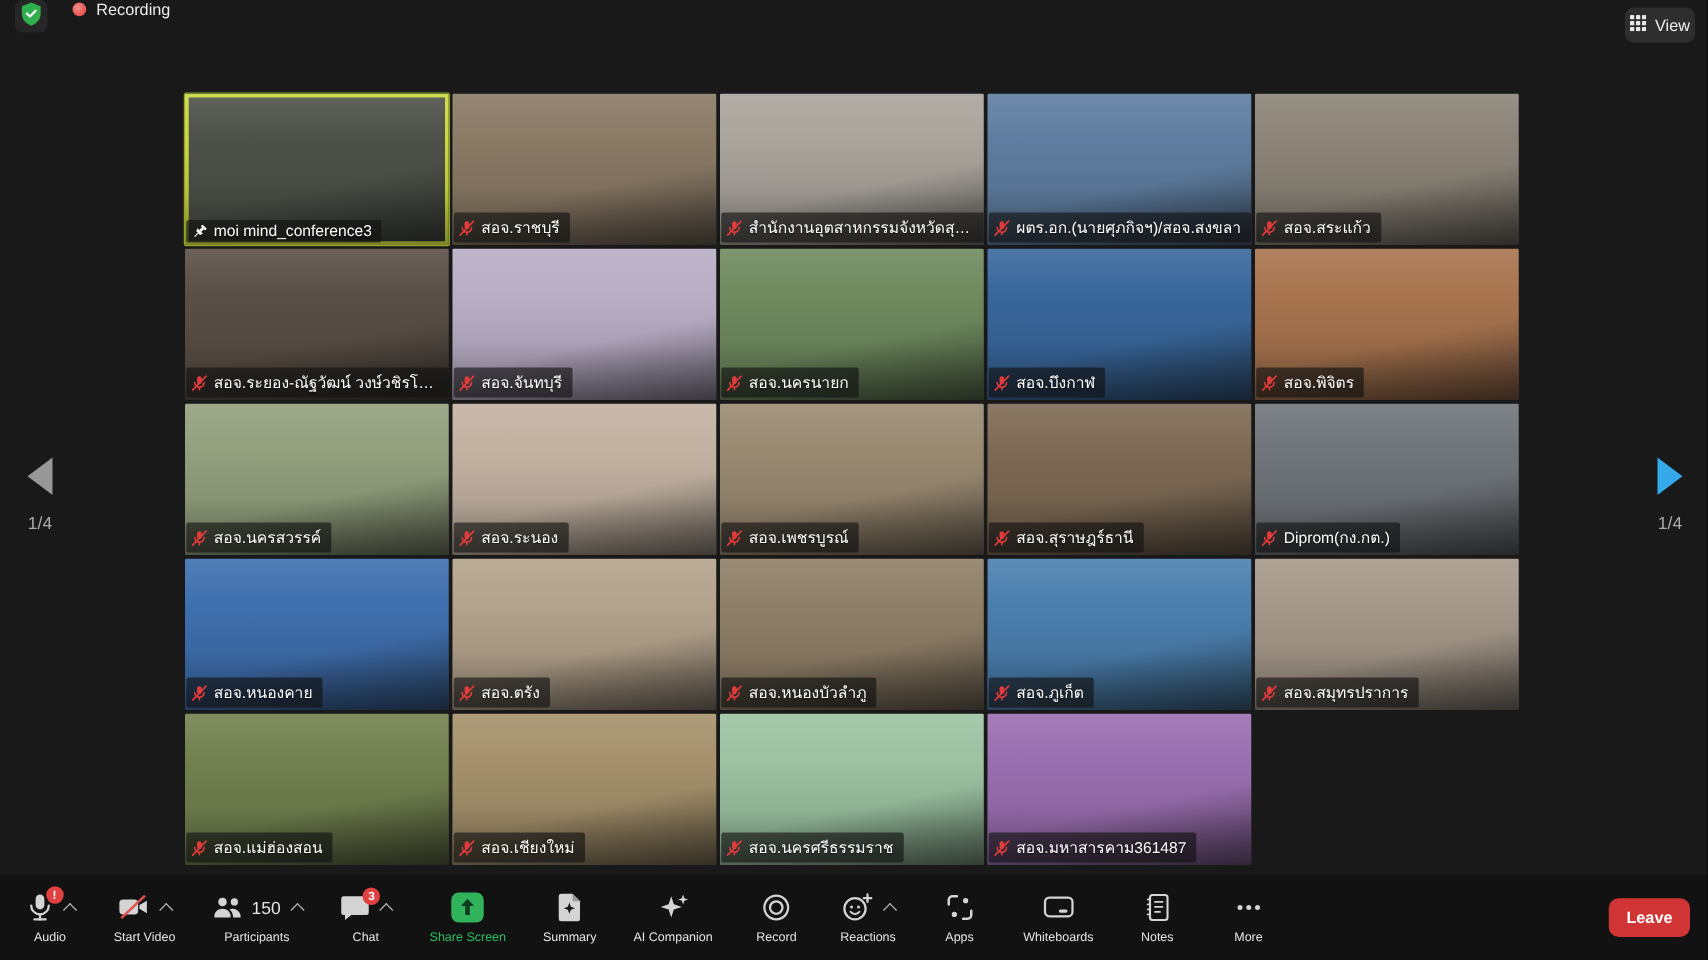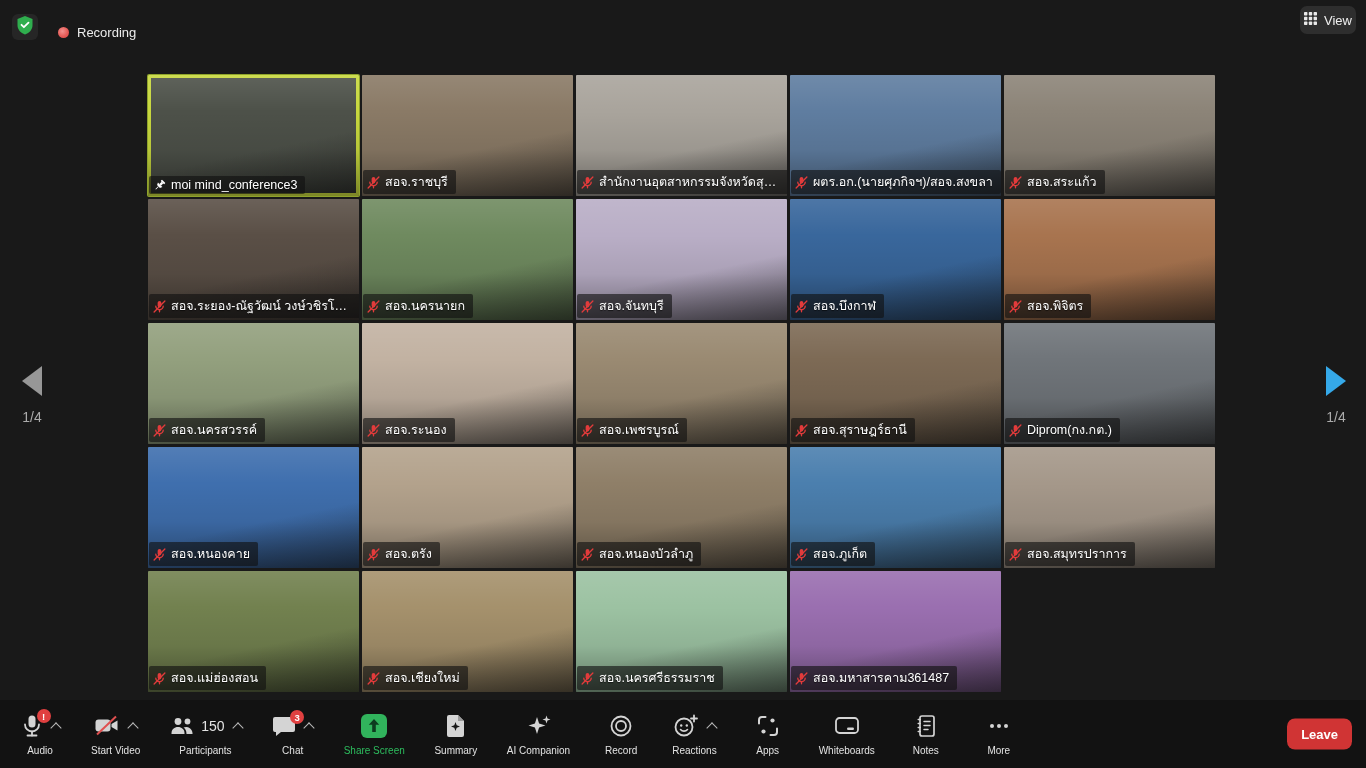--- a/index.html
+++ b/index.html
@@ -1,20 +1,20 @@
 <!DOCTYPE html>
 <html><head>
 <meta charset="utf-8">
 <style>
   html,body{margin:0;padding:0;background:#000;}
   .screen{position:relative;width:1366px;height:768px;background:#191919;overflow:hidden;
           font-family:"Liberation Sans",sans-serif;-webkit-font-smoothing:antialiased;}
 
   
-  .top-bar{position:absolute;top:0;left:0;right:0;height:40px;display:flex;align-items:flex-end;}
+  .top-bar{position:absolute;top:0;left:0;right:0;height:40px;display:flex;align-items:flex-start;}
   .shield-wrap{margin-left:12px;width:26px;height:26px;background:#262626;border-radius:6px;
                display:flex;align-items:center;justify-content:center;cursor:pointer;}
   .recording{display:flex;align-items:center;gap:8px;margin-left:20px;cursor:pointer;}
   .rec-dot{width:11px;height:11px;border-radius:50%;
            background:radial-gradient(circle at 40% 38%,#f3928f 0%,#e65c58 55%,#d94341 100%);}
   .rec-label{font-size:13px;color:#ececec;}
   .view-btn{position:absolute;right:10px;top:6px;height:28px;background:#2e2e2e;border:none;
             border-radius:7px;color:#efefef;font-size:13px;display:flex;align-items:center;
             gap:7px;padding:0 4px;cursor:pointer;font-family:inherit;}
 
@@ -191,48 +191,48 @@
                 <rect x="5" y="1" width="4" height="7" rx="2" fill="#e23b3b" stroke="none"></rect>
                 <path d="M3 6.5a4 4 0 0 0 8 0"></path>
                 <path d="M7 10.5v2.2"></path>
                 <path d="M1.2 13L12.8 1"></path>
               </g>
             </svg>
           </span>
           <span class="tile-name">สอจ.ระยอง-ณัฐวัฒน์ วงษ์วชิรโชติ-...</span>
         </div>
       </div>
+      <div class="tile" style="background: linear-gradient(168deg, rgb(185, 174, 198) 0%, rgb(185, 174, 198) 60%, rgba(0, 0, 0, 0.35) 135%);">
+        <div class="tile-label">
+          <span class="tile-icon">
+            <svg width="13" height="13" viewBox="0 0 14 14">
+              <g fill="none" stroke="#e23b3b" stroke-width="1.4" stroke-linecap="round">
+                <rect x="5" y="1" width="4" height="7" rx="2" fill="#e23b3b" stroke="none"></rect>
+                <path d="M3 6.5a4 4 0 0 0 8 0"></path>
+                <path d="M7 10.5v2.2"></path>
+                <path d="M1.2 13L12.8 1"></path>
+              </g>
+            </svg>
+          </span>
+          <span class="tile-name">สอจ.จันทบุรี</span>
+        </div>
+      </div>
       <div class="tile" style="background: linear-gradient(168deg, rgb(111, 138, 95) 0%, rgb(111, 138, 95) 60%, rgba(0, 0, 0, 0.35) 135%);">
         <div class="tile-label">
           <span class="tile-icon">
             <svg width="13" height="13" viewBox="0 0 14 14">
               <g fill="none" stroke="#e23b3b" stroke-width="1.4" stroke-linecap="round">
                 <rect x="5" y="1" width="4" height="7" rx="2" fill="#e23b3b" stroke="none"></rect>
                 <path d="M3 6.5a4 4 0 0 0 8 0"></path>
                 <path d="M7 10.5v2.2"></path>
                 <path d="M1.2 13L12.8 1"></path>
               </g>
             </svg>
           </span>
           <span class="tile-name">สอจ.นครนายก</span>
-        </div>
-      </div>
-      <div class="tile" style="background: linear-gradient(168deg, rgb(185, 174, 198) 0%, rgb(185, 174, 198) 60%, rgba(0, 0, 0, 0.35) 135%);">
-        <div class="tile-label">
-          <span class="tile-icon">
-            <svg width="13" height="13" viewBox="0 0 14 14">
-              <g fill="none" stroke="#e23b3b" stroke-width="1.4" stroke-linecap="round">
-                <rect x="5" y="1" width="4" height="7" rx="2" fill="#e23b3b" stroke="none"></rect>
-                <path d="M3 6.5a4 4 0 0 0 8 0"></path>
-                <path d="M7 10.5v2.2"></path>
-                <path d="M1.2 13L12.8 1"></path>
-              </g>
-            </svg>
-          </span>
-          <span class="tile-name">สอจ.จันทบุรี</span>
         </div>
       </div>
       <div class="tile" style="background: linear-gradient(168deg, rgb(57, 103, 156) 0%, rgb(57, 103, 156) 60%, rgba(0, 0, 0, 0.35) 135%);">
         <div class="tile-label">
           <span class="tile-icon">
             <svg width="13" height="13" viewBox="0 0 14 14">
               <g fill="none" stroke="#e23b3b" stroke-width="1.4" stroke-linecap="round">
                 <rect x="5" y="1" width="4" height="7" rx="2" fill="#e23b3b" stroke="none"></rect>
                 <path d="M3 6.5a4 4 0 0 0 8 0"></path>
                 <path d="M7 10.5v2.2"></path>

